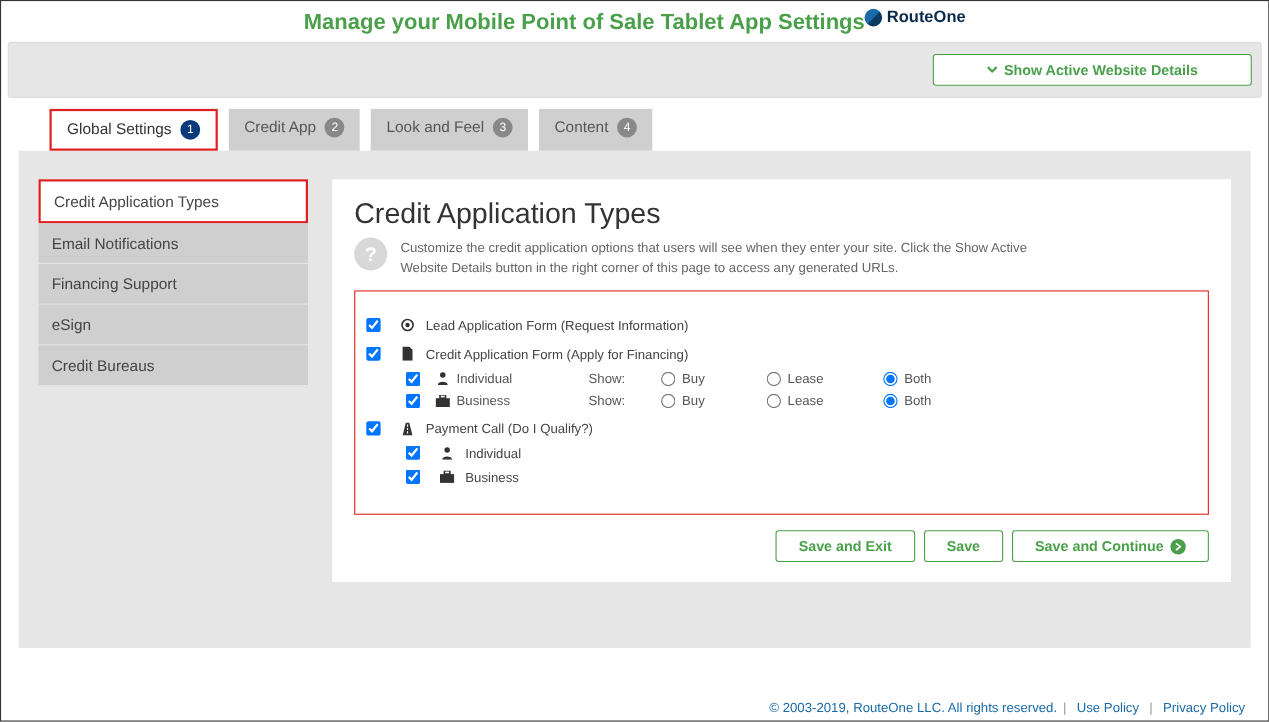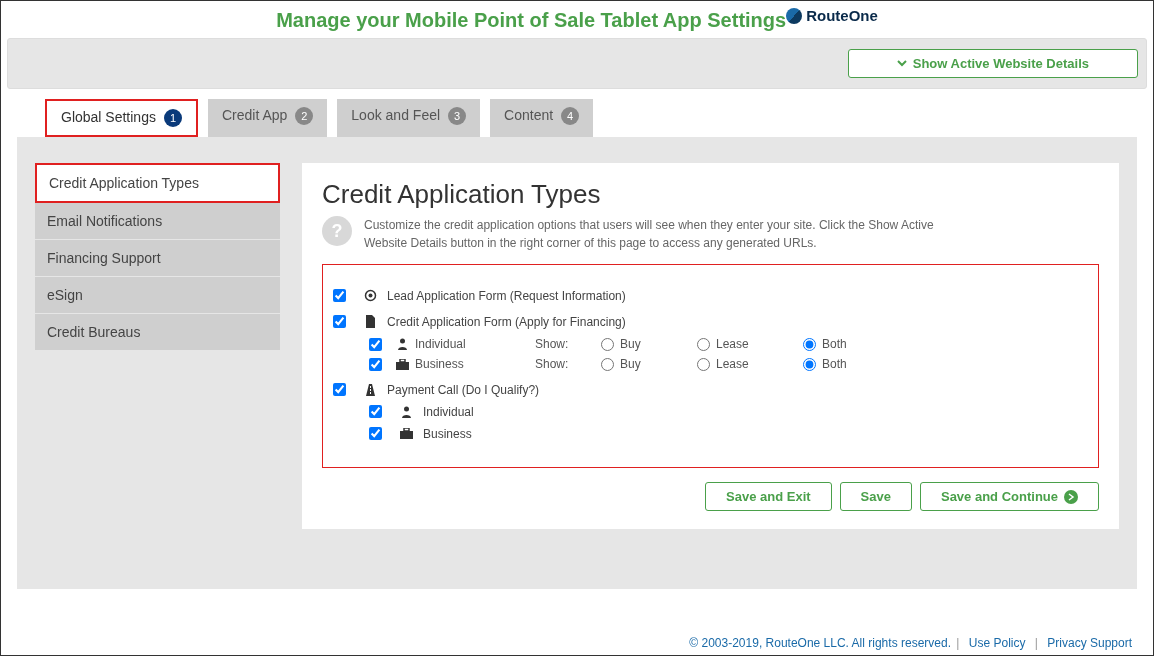--- a/index.html
+++ b/index.html
@@ -315,14 +315,14 @@
       </div>
     </div>
   </div>
 </div>
 
 <div class="footer">
   <span class="copy">© 2003-2019, RouteOne LLC. All rights reserved.</span>
   <span class="sep">|</span>
   <a>Use Policy</a>
   <span class="sep">|</span>
-  <a>Privacy Support</a>
+  <a>Privacy Policy</a>
 </div>
 
 </body></html>

